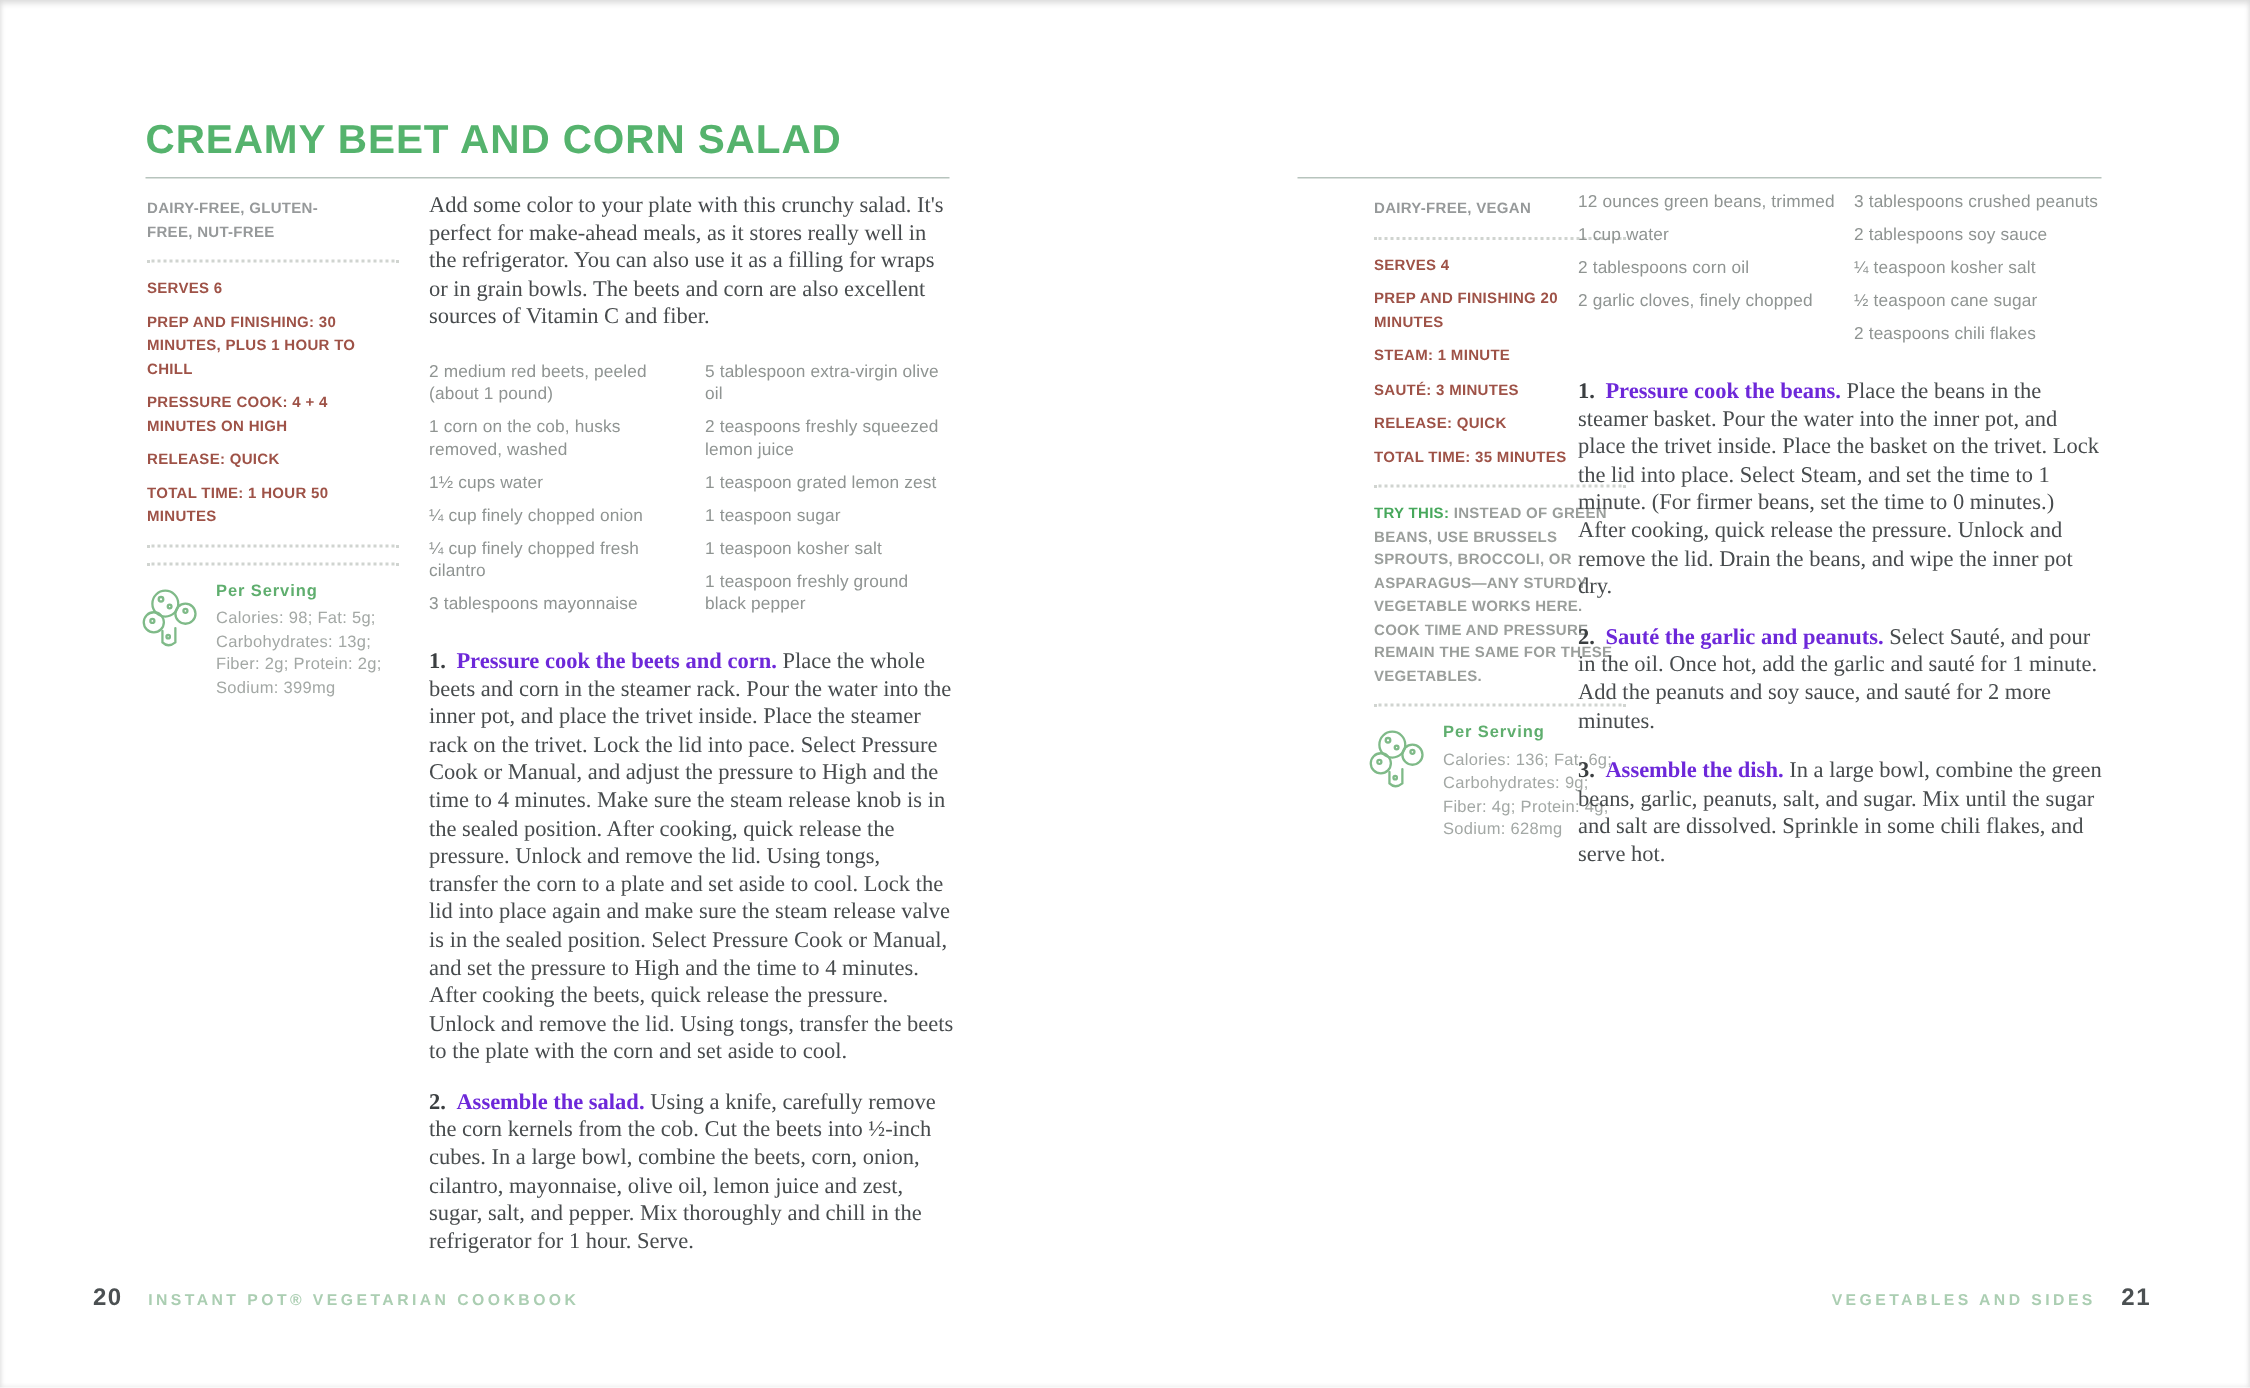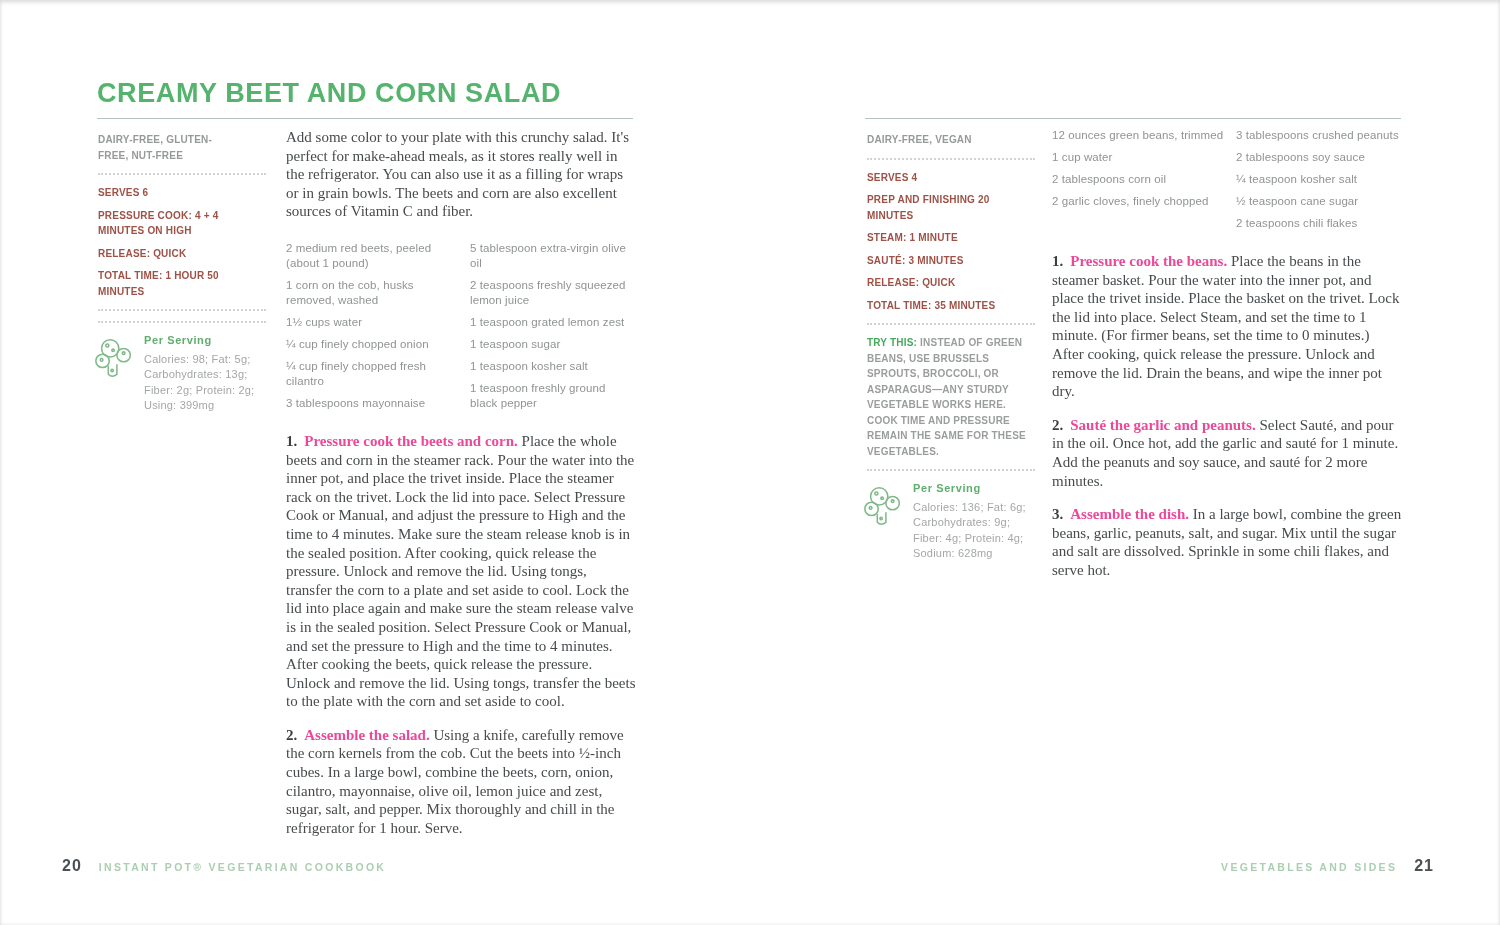--- a/index.html
+++ b/index.html
@@ -14,21 +14,21 @@
     font-size:27px;letter-spacing:0.6px;color:#55b36d;white-space:nowrap;
   }
   .title.l{left:97px}
   .title.r{left:865px}
   .rule{position:absolute;top:118px;width:536px;border-top:1px solid #b7c4bd;height:0;}
   .rule.l{left:97px}
   .rule.r{left:865px}
 
   .sidebar{position:absolute;top:132px;width:175px;font-size:10px;font-weight:700;letter-spacing:0.2px;line-height:15.5px;color:#8b8f8c;}
   .sidebar.l{left:98px}
-  .sidebar.r{left:867px}
+  .sidebar.r{left:916px}
   .diet{width:142px;color:#96999a;margin-bottom:4px;}
   .dots{border-top:2px dotted #d0d4d0;height:0;margin:10px 0 10px 0;width:168px;}
   .meta{color:#9e5247;margin-bottom:7px;width:168px;}
   .note{width:166px;color:#9a9e9b;}
   .note-label{color:#47a85c;}
   .perserving{position:relative;margin-top:6px;margin-left:22px;width:160px;}
   .bicon{position:absolute;left:-28px;top:2px;width:46px;height:46px;}
   .bicon svg{width:46px;height:46px;}
   .ps-text{padding-left:24px;}
   .ps-head{color:#5fae6e;font-size:11px;letter-spacing:0.6px;font-weight:700;margin-bottom:3px;}
@@ -43,40 +43,41 @@
   }
   .ing-grid{display:flex;gap:12px;margin-bottom:14px;}
   .ing-col1{width:172px;}
   .ing-col2{width:166px;}
   .ing{font-size:11.5px;line-height:15px;color:#8f9492;margin-bottom:7px;letter-spacing:0.1px;}
   .step{
     font-family:"Liberation Serif",serif;font-size:15px;line-height:18.6px;color:#474b4d;
     margin:0 0 15px 0;
   }
   .stepnum{font-weight:700;color:#3b3f41;margin-right:7px;}
-  .steplead{font-weight:700;color:#ec4899;}
+  .steplead{font-weight:700;color:#6d28d9;}
 
   .footer{position:absolute;top:857px;display:flex;align-items:baseline;gap:17px;}
   .footer.l{left:62px;}
   .footer.r{right:66px;}
   .pnum{font-size:16px;font-weight:700;color:#4b5052;letter-spacing:1px;}
   .ftext{font-size:10.5px;font-weight:700;letter-spacing:2.3px;color:#abceb2;}
 </style>
 </head>
 <body>
 
 <div class="spread">
 
   <h1 class="title l">CREAMY BEET AND CORN SALAD</h1>
   <div class="rule l"></div>
 
   <aside class="sidebar l">
     <div class="diet">DAIRY-FREE, GLUTEN-FREE, NUT-FREE</div>
     <div class="dots"></div>
     <div class="meta">SERVES 6</div>
+    <div class="meta">PREP AND FINISHING: 30 MINUTES, PLUS 1 HOUR TO CHILL</div>
     <div class="meta">PRESSURE COOK: 4 + 4 MINUTES ON HIGH</div>
     <div class="meta">RELEASE: QUICK</div>
     <div class="meta">TOTAL TIME: 1 HOUR 50 MINUTES</div>
     <div class="dots"></div>
     <div class="dots"></div>
     <div class="perserving">
       <span class="bicon">
         <svg viewBox="0 0 48 48" fill="none" stroke="#7fba88" stroke-width="1.6" stroke-linecap="round" stroke-linejoin="round">
           <circle cx="19" cy="14" r="9"></circle>
           <circle cx="33" cy="21" r="7"></circle>
@@ -87,21 +88,21 @@
           <circle cx="33" cy="19" r="1.4"></circle>
           <circle cx="10" cy="26" r="1.4"></circle>
           <circle cx="21" cy="37" r="1.2"></circle>
         </svg>
       </span>
       <div class="ps-text">
         <div class="ps-head">Per Serving</div>
         <div class="ps-line">Calories: 98; Fat: 5g;</div>
         <div class="ps-line">Carbohydrates: 13g;</div>
         <div class="ps-line">Fiber: 2g; Protein: 2g;</div>
-        <div class="ps-line">Using: 399mg</div>
+        <div class="ps-line">Sodium: 399mg</div>
       </div>
     </div>
   </aside>
 
   <div class="main l">
     <p class="intro">Add some color to your plate with this crunchy salad. It's perfect for make-ahead meals, as it stores really well in the refrigerator. You can also use it as a filling for wraps or in grain bowls. The beets and corn are also excellent sources of Vitamin C and fiber.</p>
     <div class="ing-grid">
       <div class="ing-col1">
         <div class="ing">2 medium red beets, peeled (about 1 pound)</div>
         <div class="ing">1 corn on the cob, husks removed, washed</div>

